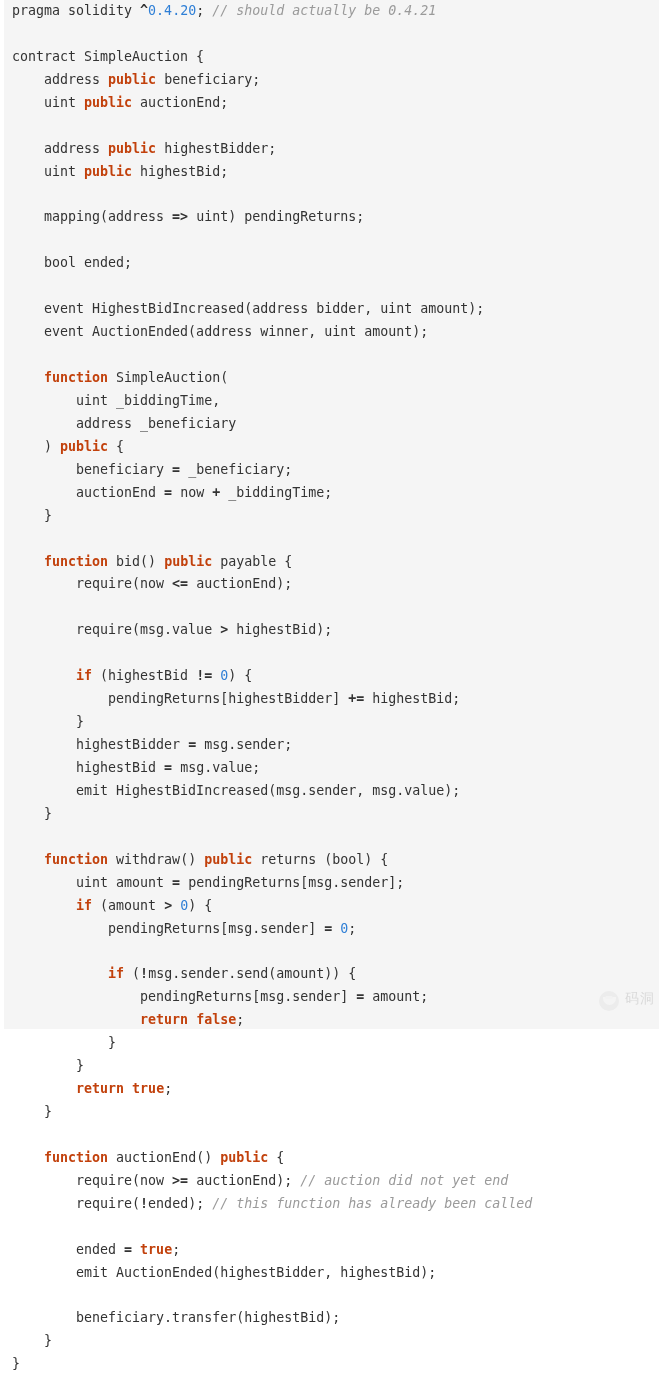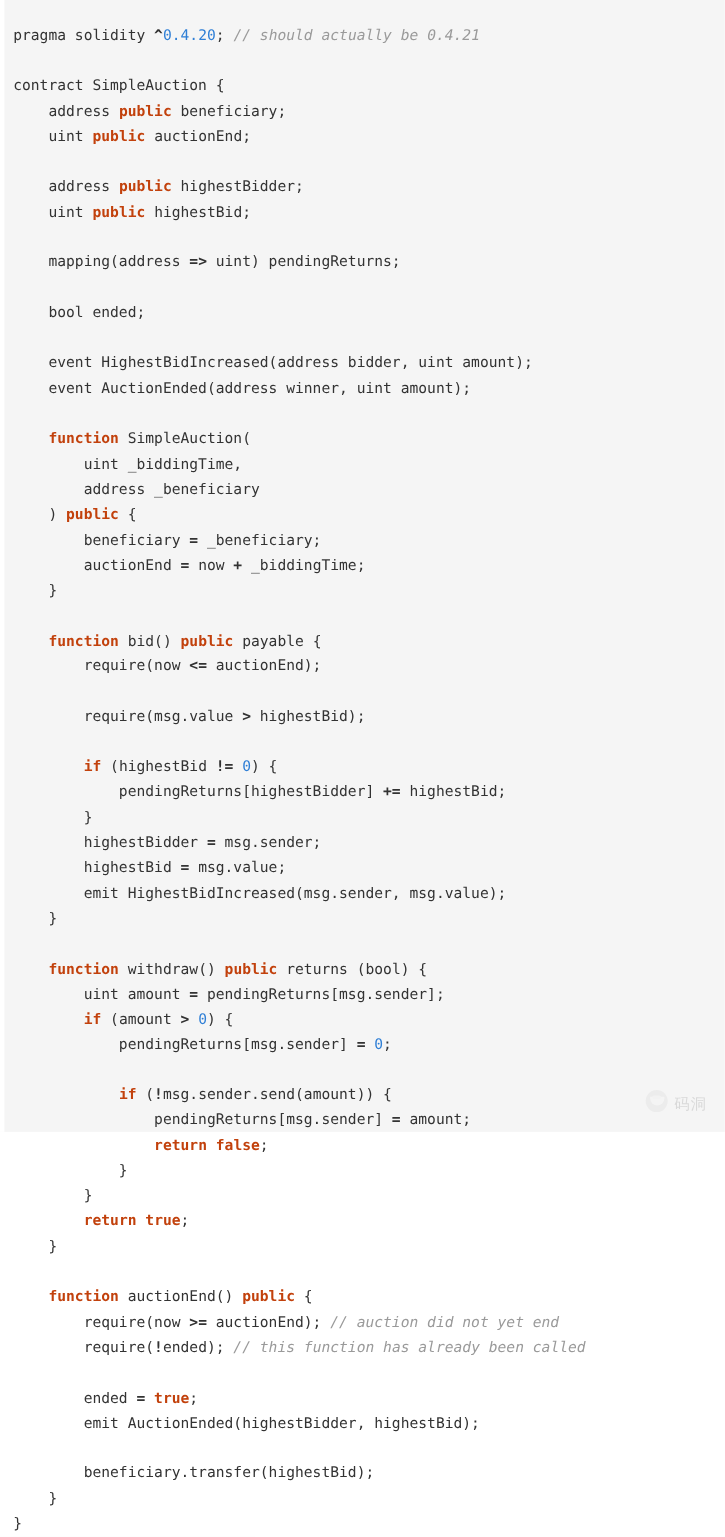--- a/index.html
+++ b/index.html
@@ -15,21 +15,21 @@
     font-family: "DejaVu Sans Mono", "Liberation Mono", monospace;
   }
 
   #code-block {
     position: relative;
     width: 659px;
     height: 1029px;
     box-sizing: border-box;
     background: #f5f5f5;
     border-left: 4px solid #ffffff;
-    padding: 22px 0 0 8px;
+    padding: 0 0 0 8px;
   }
 
   .code-pre {
     margin: 0;
     padding: 0;
     font-family: "DejaVu Sans Mono", "Liberation Mono", monospace;
     font-size: 13.3px;
     line-height: 22.95px;
     color: #333333;
     white-space: pre;
@@ -42,24 +42,24 @@
   
   .kw   { font-weight: bold; color: #c2410c; }   
   .op   { font-weight: bold; color: #333333; }   
   .num  { color: #2f7fd6; }                      
   .cm   { color: #9a9a9a; font-style: italic; }  
   .pl   { color: #333333; }                      
 
   
   #watermark {
     position: absolute;
-    right: 16px;
+    right: 4px;
     bottom: 18px;
     display: flex;
-    align-items: flex-end;
+    align-items: flex-start;
     gap: 6px;
     opacity: 0.30;
     pointer-events: none;
     user-select: none;
   }
   #watermark .wm-logo {
     width: 20px;
     height: 20px;
     border-radius: 50%;
     background: #d8d8d8;

